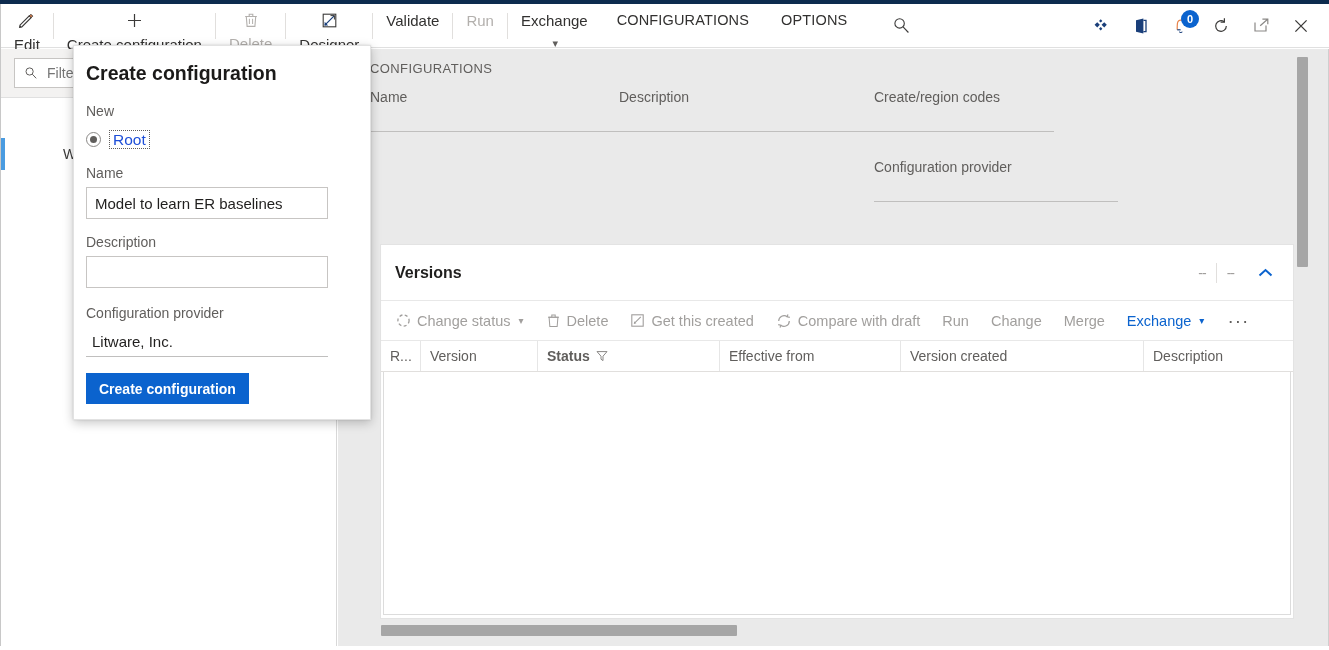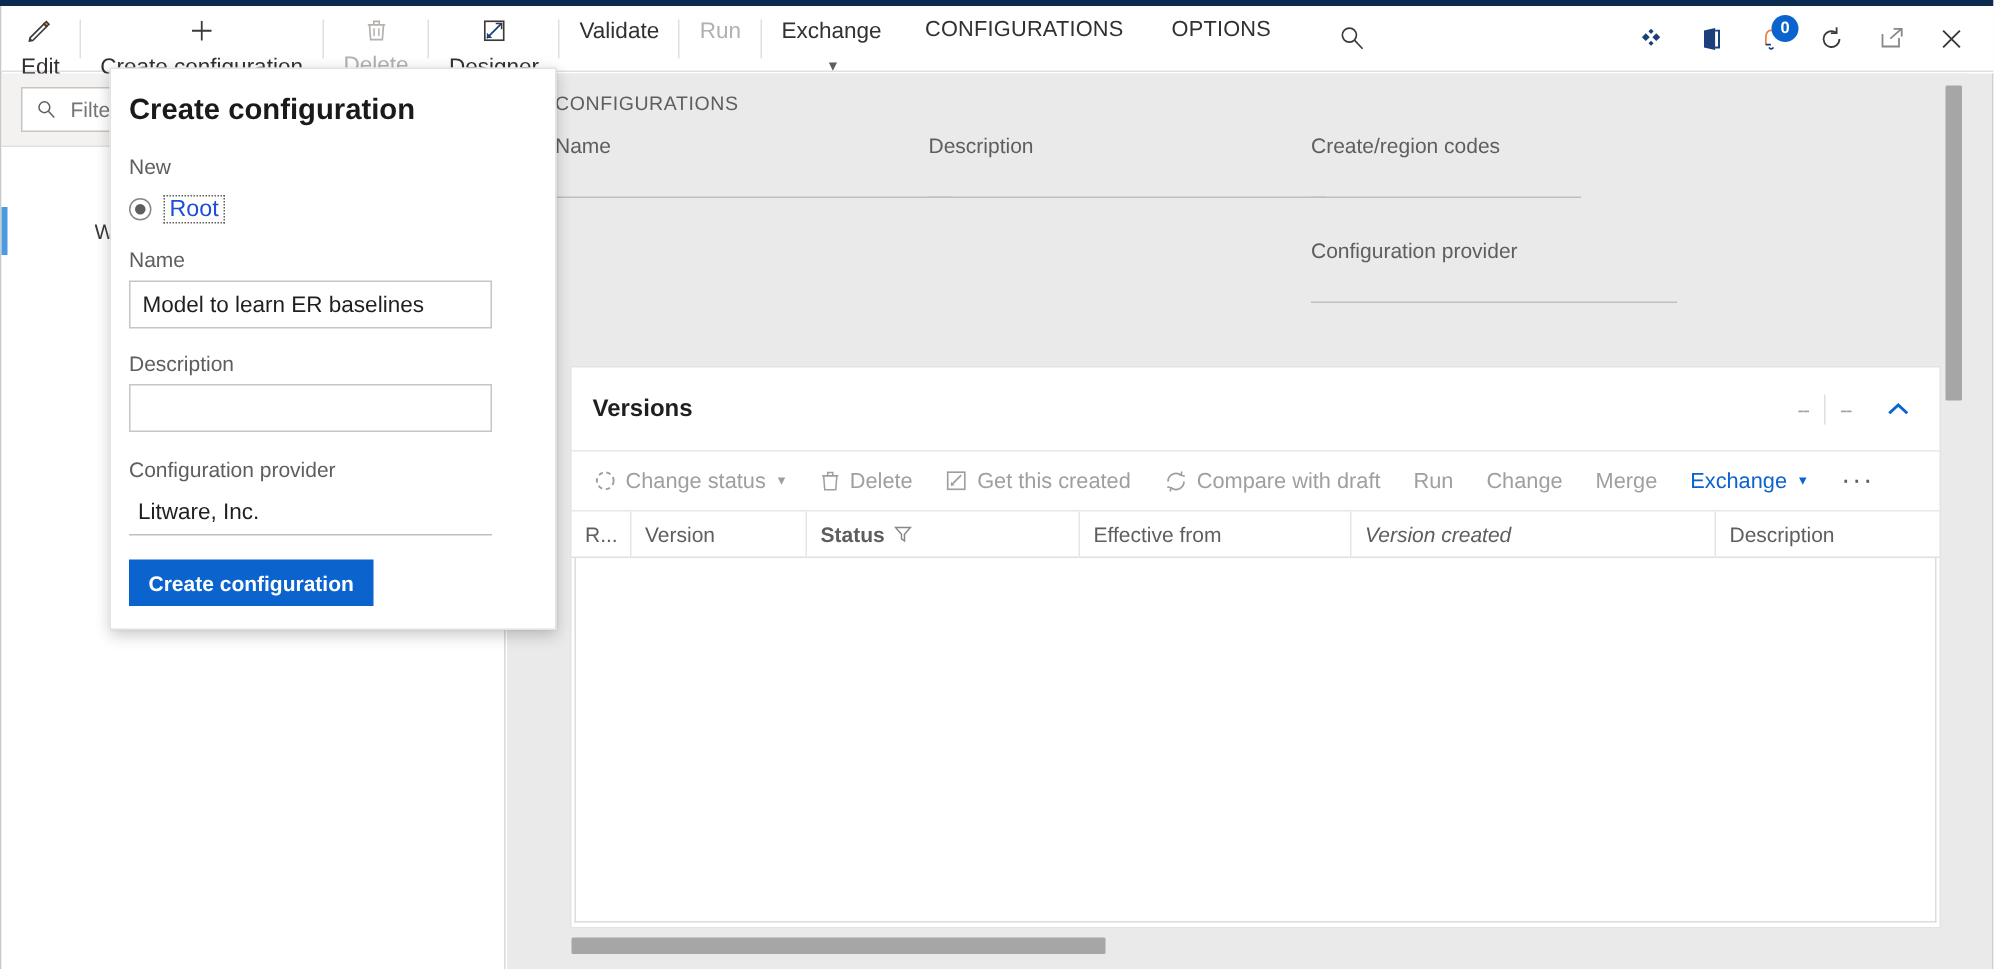--- a/index.html
+++ b/index.html
@@ -581,21 +581,21 @@
             <span>Status</span>
             <span>
               <svg width="12" height="12" viewBox="0 0 12 12">
                 <path d="M1 1.6 H11 L7 6.2 V10.6 L5 9.2 V6.2 Z" fill="none" stroke="#8a8886" stroke-width="1"></path>
               </svg>
             </span>
           </div>
           <div class="gh" style="width:181px;text-align:center;">
             <span>Effective from</span>
           </div>
-          <div class="gh" style="width:243px;font-style:italic;">
+          <div class="gh" style="width:243px;">
             <span>Version created</span>
           </div>
           <div class="gh" style="width:147px;">
             <span>Description</span>
           </div>
         </div>
         <div class="grid-body"></div>
       </div>
 
     </div>

